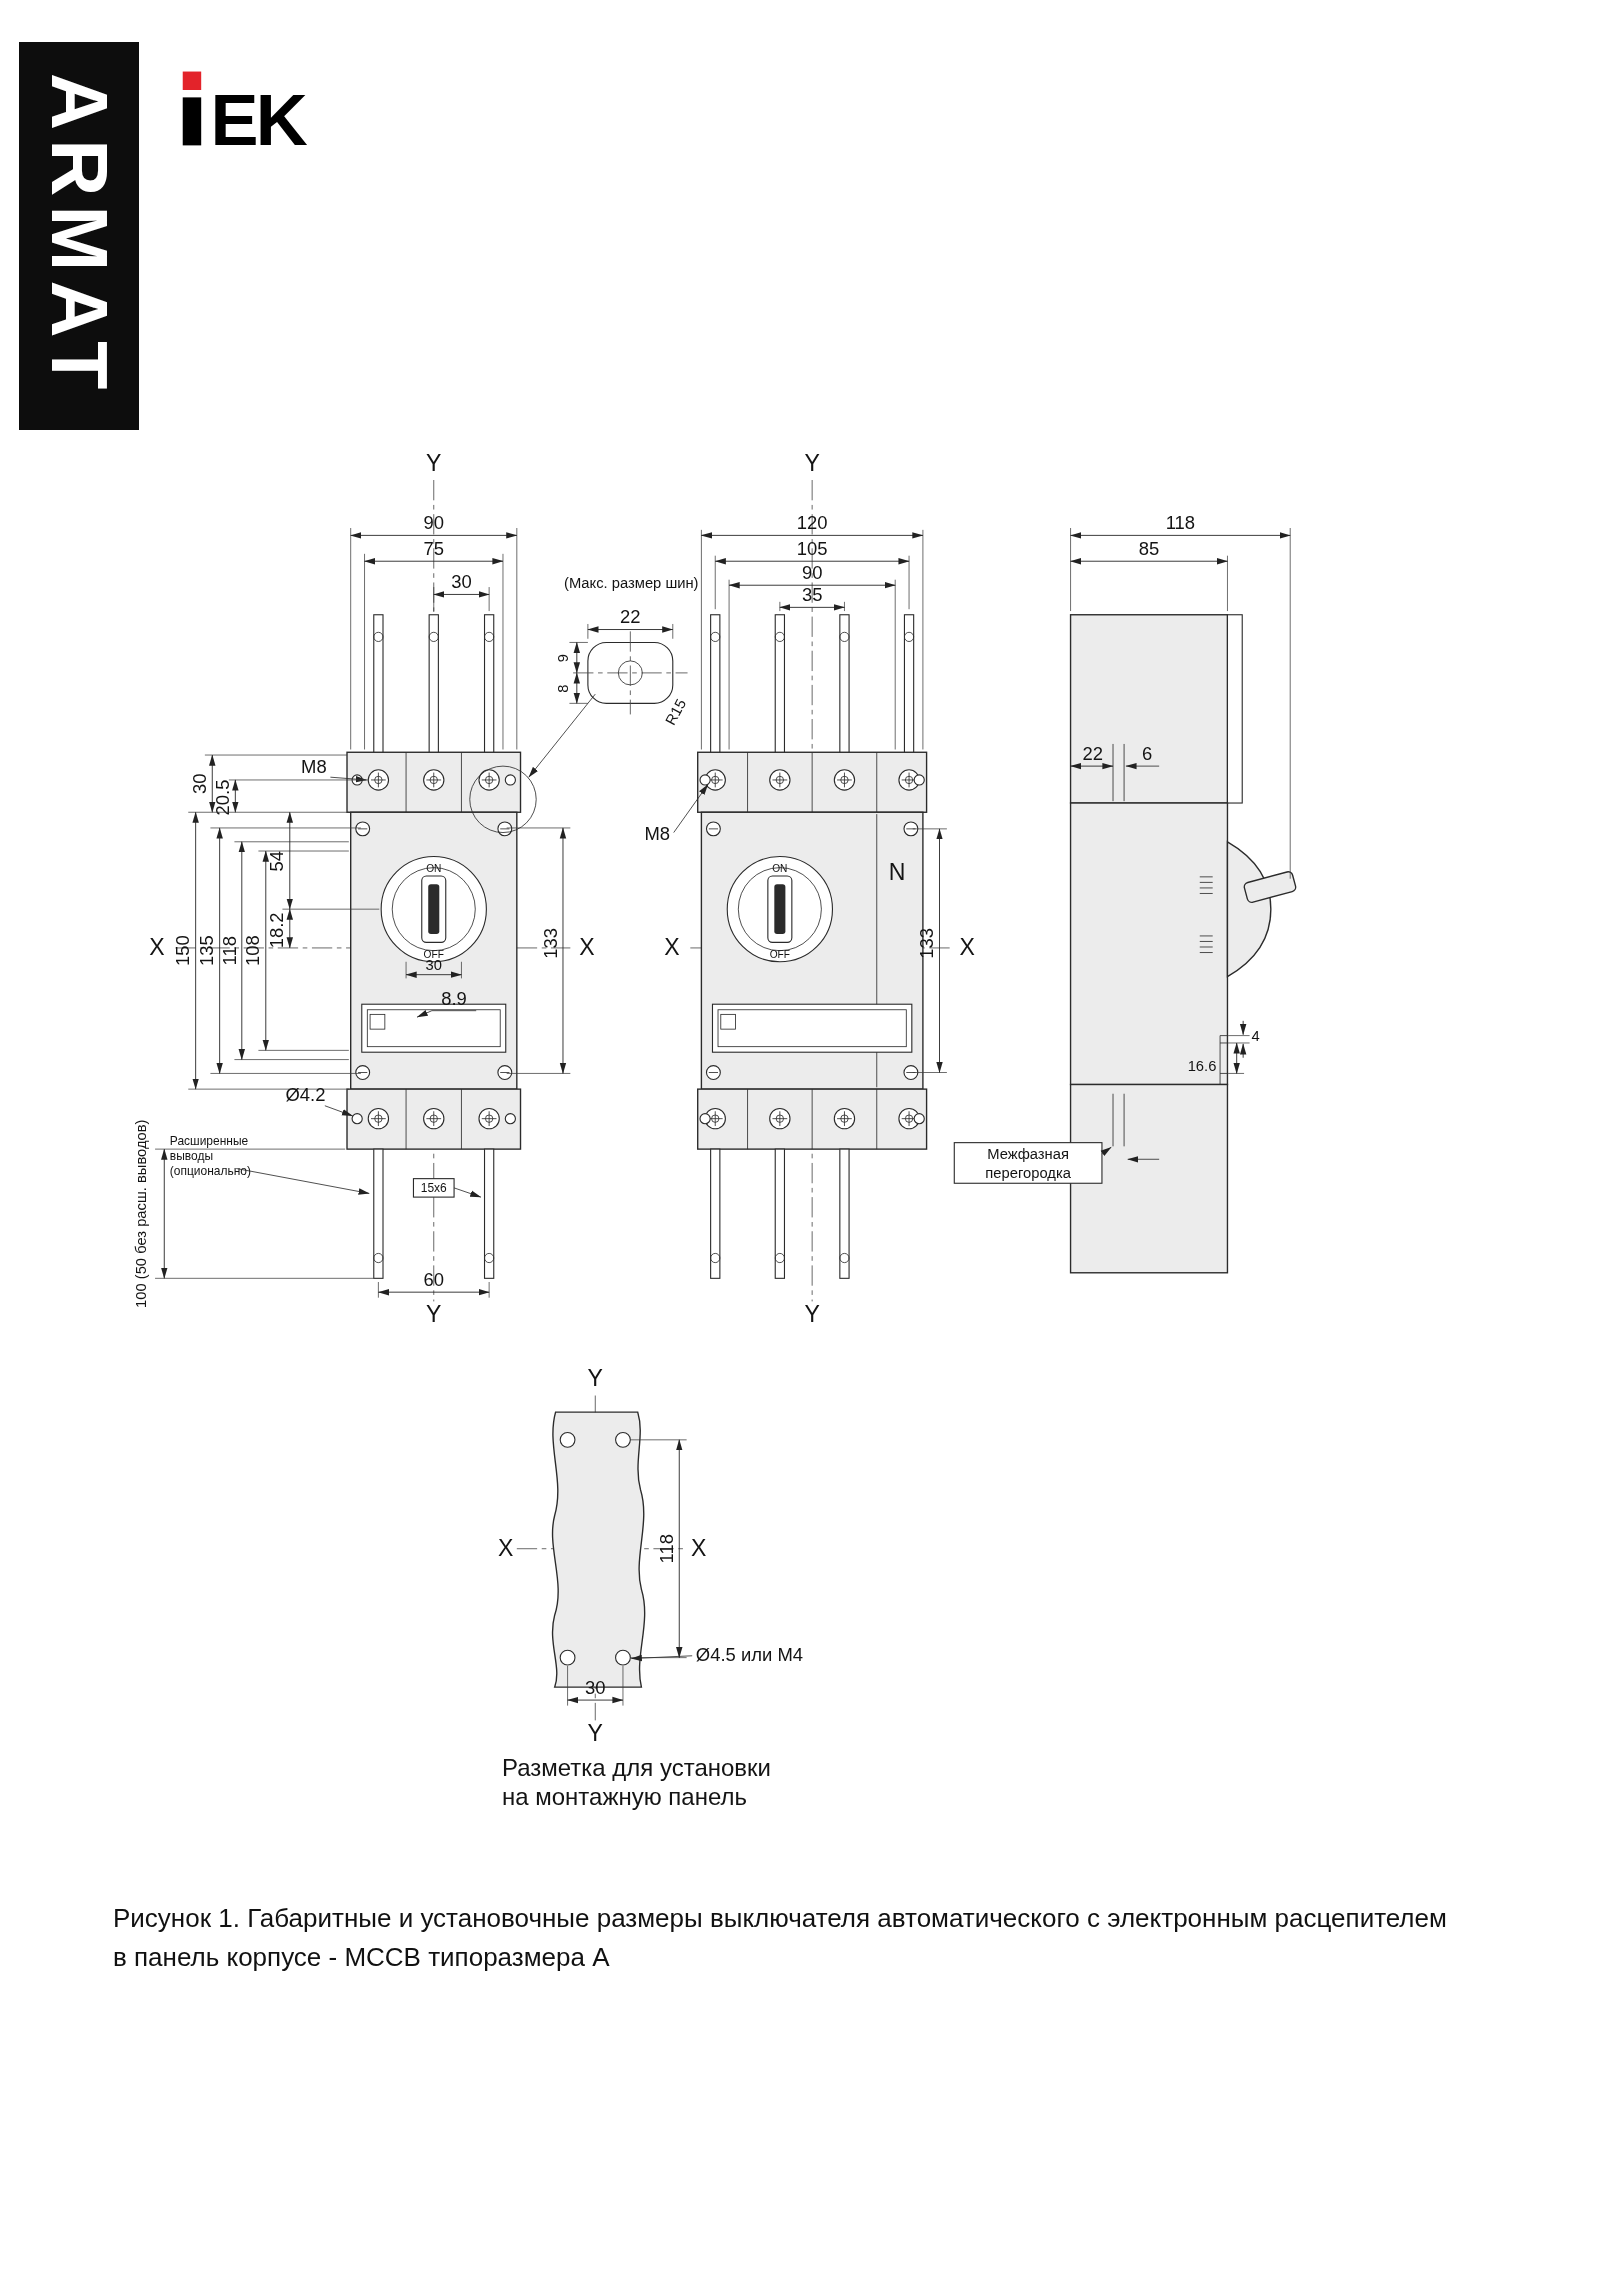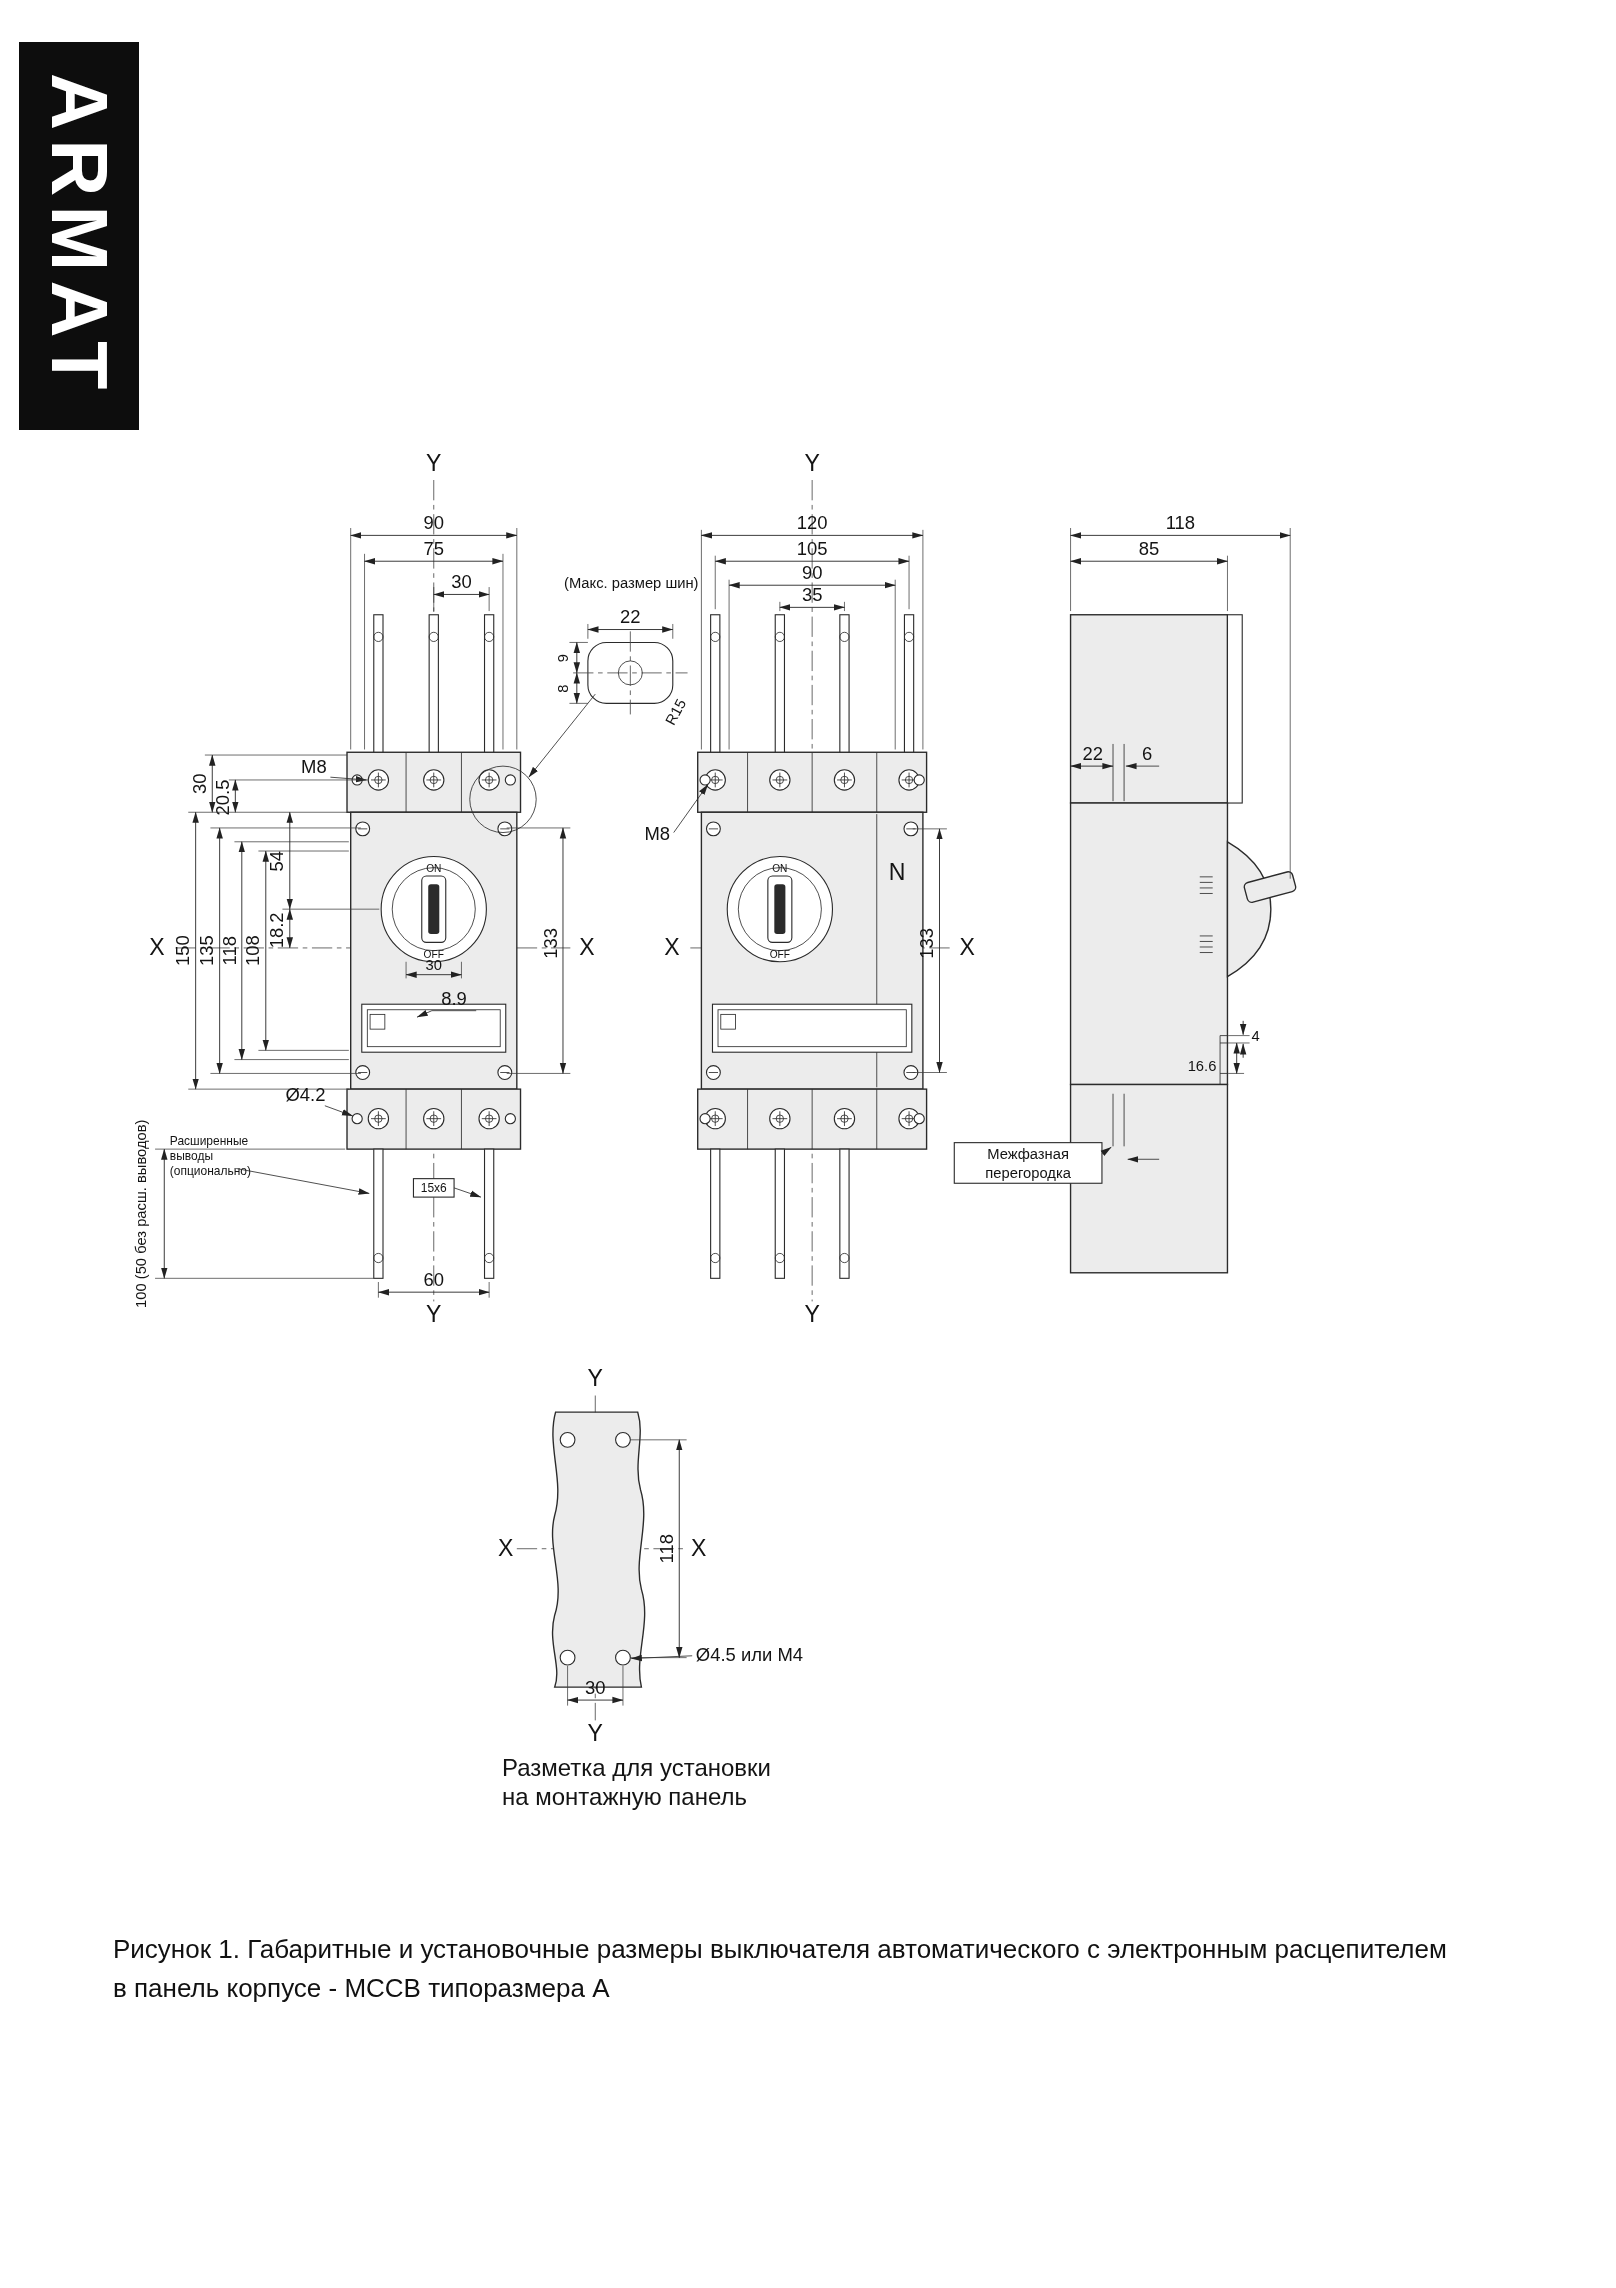--- a/index.html
+++ b/index.html
@@ -7,21 +7,21 @@
           font-family:"Liberation Sans", sans-serif; overflow:hidden; outline:0.9px solid #d8d8d8; }
 
   .banner { position:absolute; left:18.5px; top:42px; width:120px; height:388px;
             background:#0d0d0d; display:flex; align-items:center; justify-content:center; }
   .banner span { writing-mode:vertical-rl; color:#ffffff; font-size:79px; font-weight:600;
                  letter-spacing:9.2px; font-family:"Liberation Sans", sans-serif; }
 
   .logo { position:absolute; left:177px; top:66px; }
 
   .figcap { position:absolute; left:113px; top:1899px; width:1440px;
-            font-size:26px; line-height:1.5; color:#111;margin-top:31px; }
+            font-size:26px; line-height:1.5; color:#111; }
 
   svg.dwg { position:absolute; left:0; top:0; }
   .thin { stroke:#2b2b2b; stroke-width:0.9; fill:none; }
   .ext  { stroke:#3a3a3a; stroke-width:0.8; fill:none; }
   .dim  { stroke:#2b2b2b; stroke-width:1; fill:none; }
   .cl   { stroke:#4a4a4a; stroke-width:0.9; stroke-dasharray:22 5 5 5; fill:none; }
   .body { fill:#ececec; stroke:#2b2b2b; stroke-width:1.5; }
   .white{ fill:#ffffff; stroke:#2b2b2b; stroke-width:1.2; }
   .dark { fill:#2b2b2b; stroke:none; }
 
@@ -38,20 +38,27 @@
 </style>
 </head>
 <body>
 
 <div class="page">
 
   <div class="banner">
     <span>ARMAT</span>
   </div>
 
+  <div class="logo">
+    <svg width="185" height="96" viewBox="0 0 200 104">
+      <rect x="6" y="6" width="20" height="20" fill="#e3232a"></rect>
+      <rect x="6" y="34" width="20" height="52" fill="#000000"></rect>
+      <text x="36" y="86" font-size="78" font-weight="bold" letter-spacing="-3" fill="#000000">EK</text>
+    </svg>
+  </div>
 
   <svg class="dwg" width="1616" height="2289" viewBox="0 0 1751 2480">
     <defs>
       <marker id="arw" viewBox="0 0 12 9" refX="11.5" refY="4.5" markerWidth="12" markerHeight="9" orient="auto-start-reverse" markerUnits="userSpaceOnUse">
         <path d="M0,1 L12,4.5 L0,8 Z" fill="#222"></path>
       </marker>
       <g id="barTop">
           <rect class="white" x="-5" y="0" width="10" height="150"></rect>
           <circle class="thin" cx="0" cy="24" r="5"></circle>
         </g>

